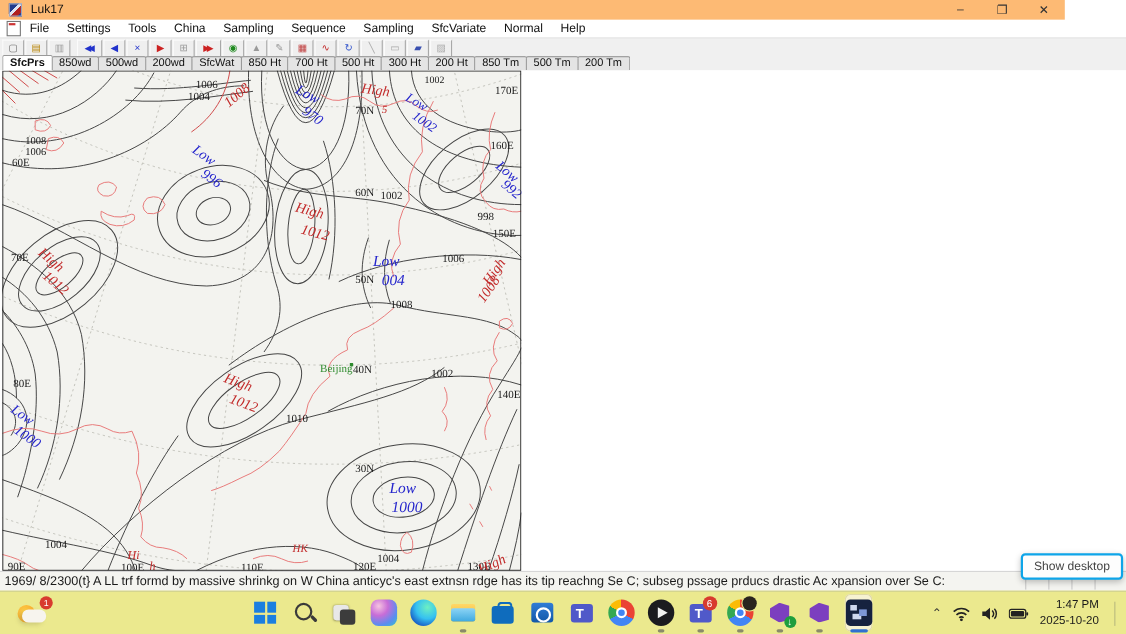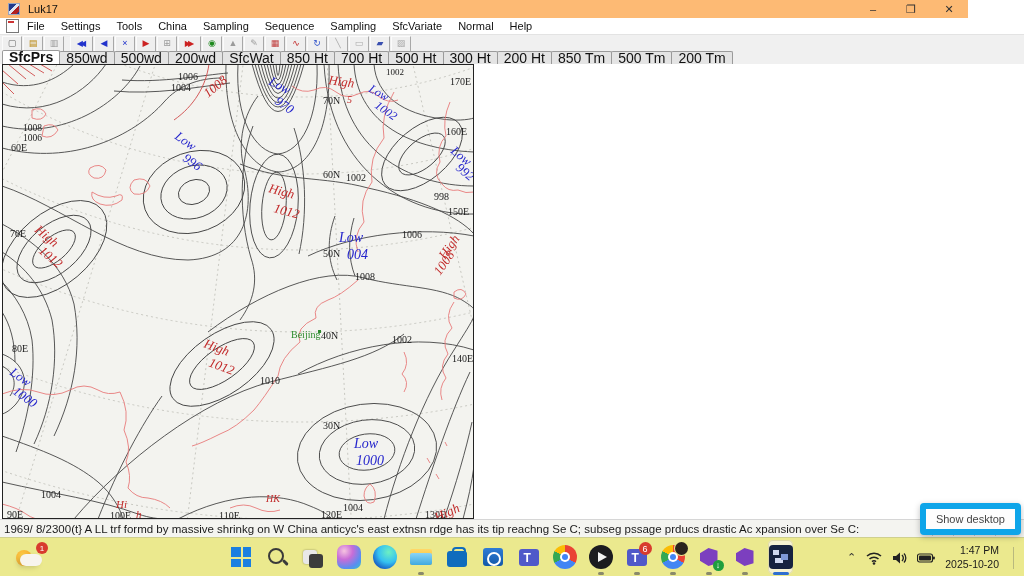--- a/index.html
+++ b/index.html
@@ -26,35 +26,35 @@
   .toolbar{position:absolute;left:0;top:34px;width:1024px;height:17px;background:#f0f0f0;
     border-top:1px solid #e3e3e3;border-bottom:1px solid #d7d7d7;display:flex;align-items:center;}
   .tb-group{display:flex;margin-left:2px;}
   .tbtn{width:18px;height:14px;margin-right:1px;background:#efefef;border:1px solid;
     border-color:#fbfbfb #a8a8a8 #a8a8a8 #fbfbfb;display:flex;align-items:center;
     justify-content:center;font-size:9px;line-height:1;overflow:hidden;}
   .tbtn.dbl{letter-spacing:-3px;font-size:8px;padding-right:3px;}
   .tsep{width:5px;}
   
   .tabbar{position:absolute;left:0;top:51px;width:1024px;height:13px;background:#f0f0f0;
-    display:flex;align-items:flex-end;font-size:14px;color:#111;}
+    display:flex;align-items:flex-end;font-size:10px;color:#111;}
   .tab{padding:0 6px;height:12px;line-height:12px;background:#e4e4e4;border:1px solid #9a9a9a;
     border-bottom:none;border-radius:2px 2px 0 0;margin-right:-1px;}
   .tab.active{background:#fff;font-weight:bold;height:13px;line-height:13px;position:relative;z-index:2;}
   
   .client{position:absolute;left:0;top:64px;width:1024px;height:455px;background:#fff;}
   .map-wrap{position:absolute;left:2px;top:0;width:564px;height:455px;}
   .map-wrap svg{display:block;}
   
   .statusbar{position:absolute;left:0;top:519px;width:1024px;height:18px;background:#f4f4f0;
     border-top:1px solid #d6d6d6;font-size:11.5px;color:#1a1a1a;display:flex;align-items:center;}
   .status-text{margin-left:4px;white-space:nowrap;flex:1;}
   .status-cell{width:20px;height:14px;border-left:1px solid #c9c9c9;}
   
-  .tooltip{position:absolute;right:3px;top:503px;background:#fdfdfd;border:6px solid #0ea5e9;
+  .tooltip{position:absolute;right:3px;top:503px;background:#fdfdfd;border:2px solid #0ea5e9;
     border-radius:4px;box-shadow:0 2px 6px rgba(0,0,0,.25);padding:4px 10px;font-size:11px;
     color:#444;z-index:9;}
   
   .taskbar{position:absolute;left:0;top:537px;width:1024px;height:39px;background:#ebe98e;
     border-top:1px solid #cfd08f;}
   .widget{position:absolute;left:14px;top:4px;width:34px;height:30px;}
   .sun{position:absolute;left:2px;top:8px;width:16px;height:16px;border-radius:50%;
     background:radial-gradient(circle at 40% 40%,#ffd34d,#f59a1f);}
   .cloudb{position:absolute;left:6px;top:12px;width:22px;height:12px;border-radius:8px;background:#f7f4ee;
     box-shadow:-3px 2px 4px rgba(120,110,60,.25);}

